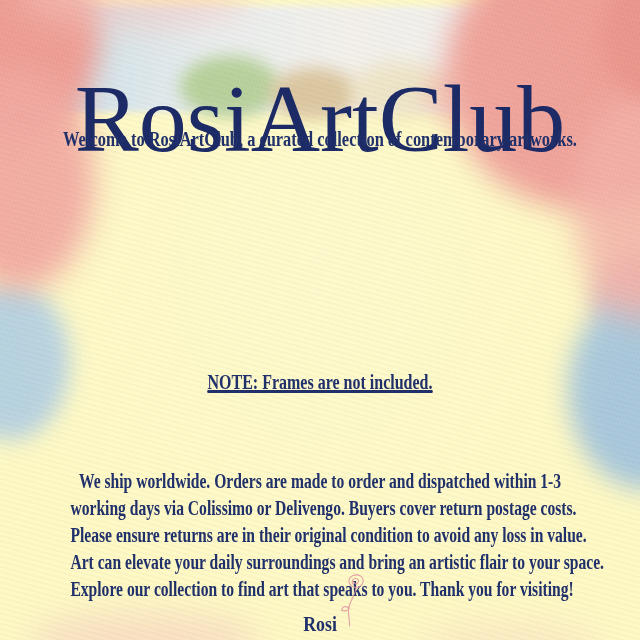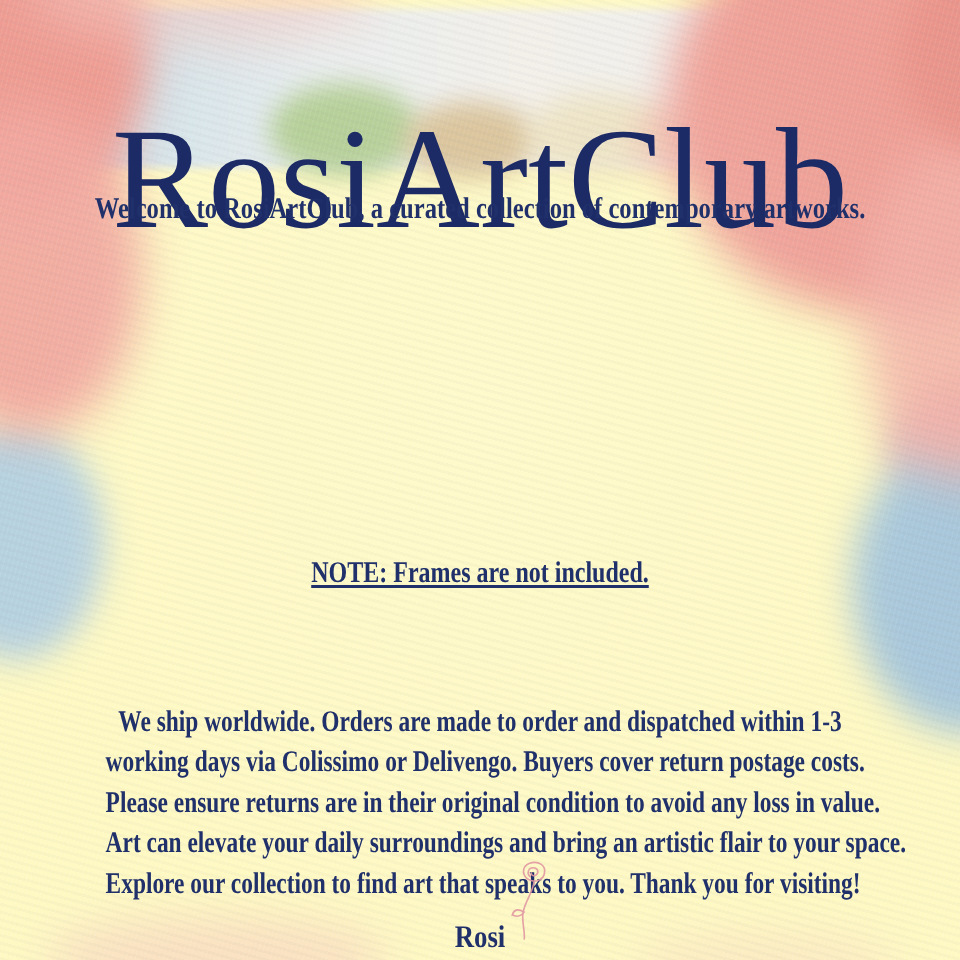--- a/index.html
+++ b/index.html
@@ -45,21 +45,21 @@
     font-size:96px;line-height:96px;font-weight:400;color:#1c2a66;letter-spacing:0px;
   }
   .center-block{left:0;right:0;text-align:center;}
   .left-block{left:15px;width:615px;text-align:left;}
   .ln{white-space:nowrap;}
   .left-block .ln{transform:scaleX(.84);transform-origin:left center;}
   .welcome{top:127px;font-size:20px;line-height:24px;}
   .welcome .ln{transform:scaleX(.82);transform-origin:center;}
   .prints{top:184px;font-size:20px;line-height:25px;}
   .note{top:292px;font-size:20px;line-height:25px;}
-  .frames{top:371px;font-size:20px;line-height:23px;}
+  .frames{top:371px;font-size:20px;line-height:23px;text-decoration:underline;}
   .frames .ln,.shiphead .ln{transform:scaleX(.80);transform-origin:center;}
   .shiphead{top:428px;font-size:20px;line-height:23px;}
   .shipbody{top:468px;font-size:20px;line-height:27px;}
   .shipbody .ln{transform:scaleX(.78);transform-origin:center;}
   .signature{top:584px;font-size:21px;line-height:24px;margin-top:28px;}
   .signature .ln{transform:scaleX(.85);transform-origin:center;}
   .u{text-decoration:underline;text-decoration-thickness:1.5px;text-underline-offset:2px;}
   .rose{position:absolute;left:340px;top:572px;width:30px;height:56px;z-index:10;}
 </style>
 </head>

